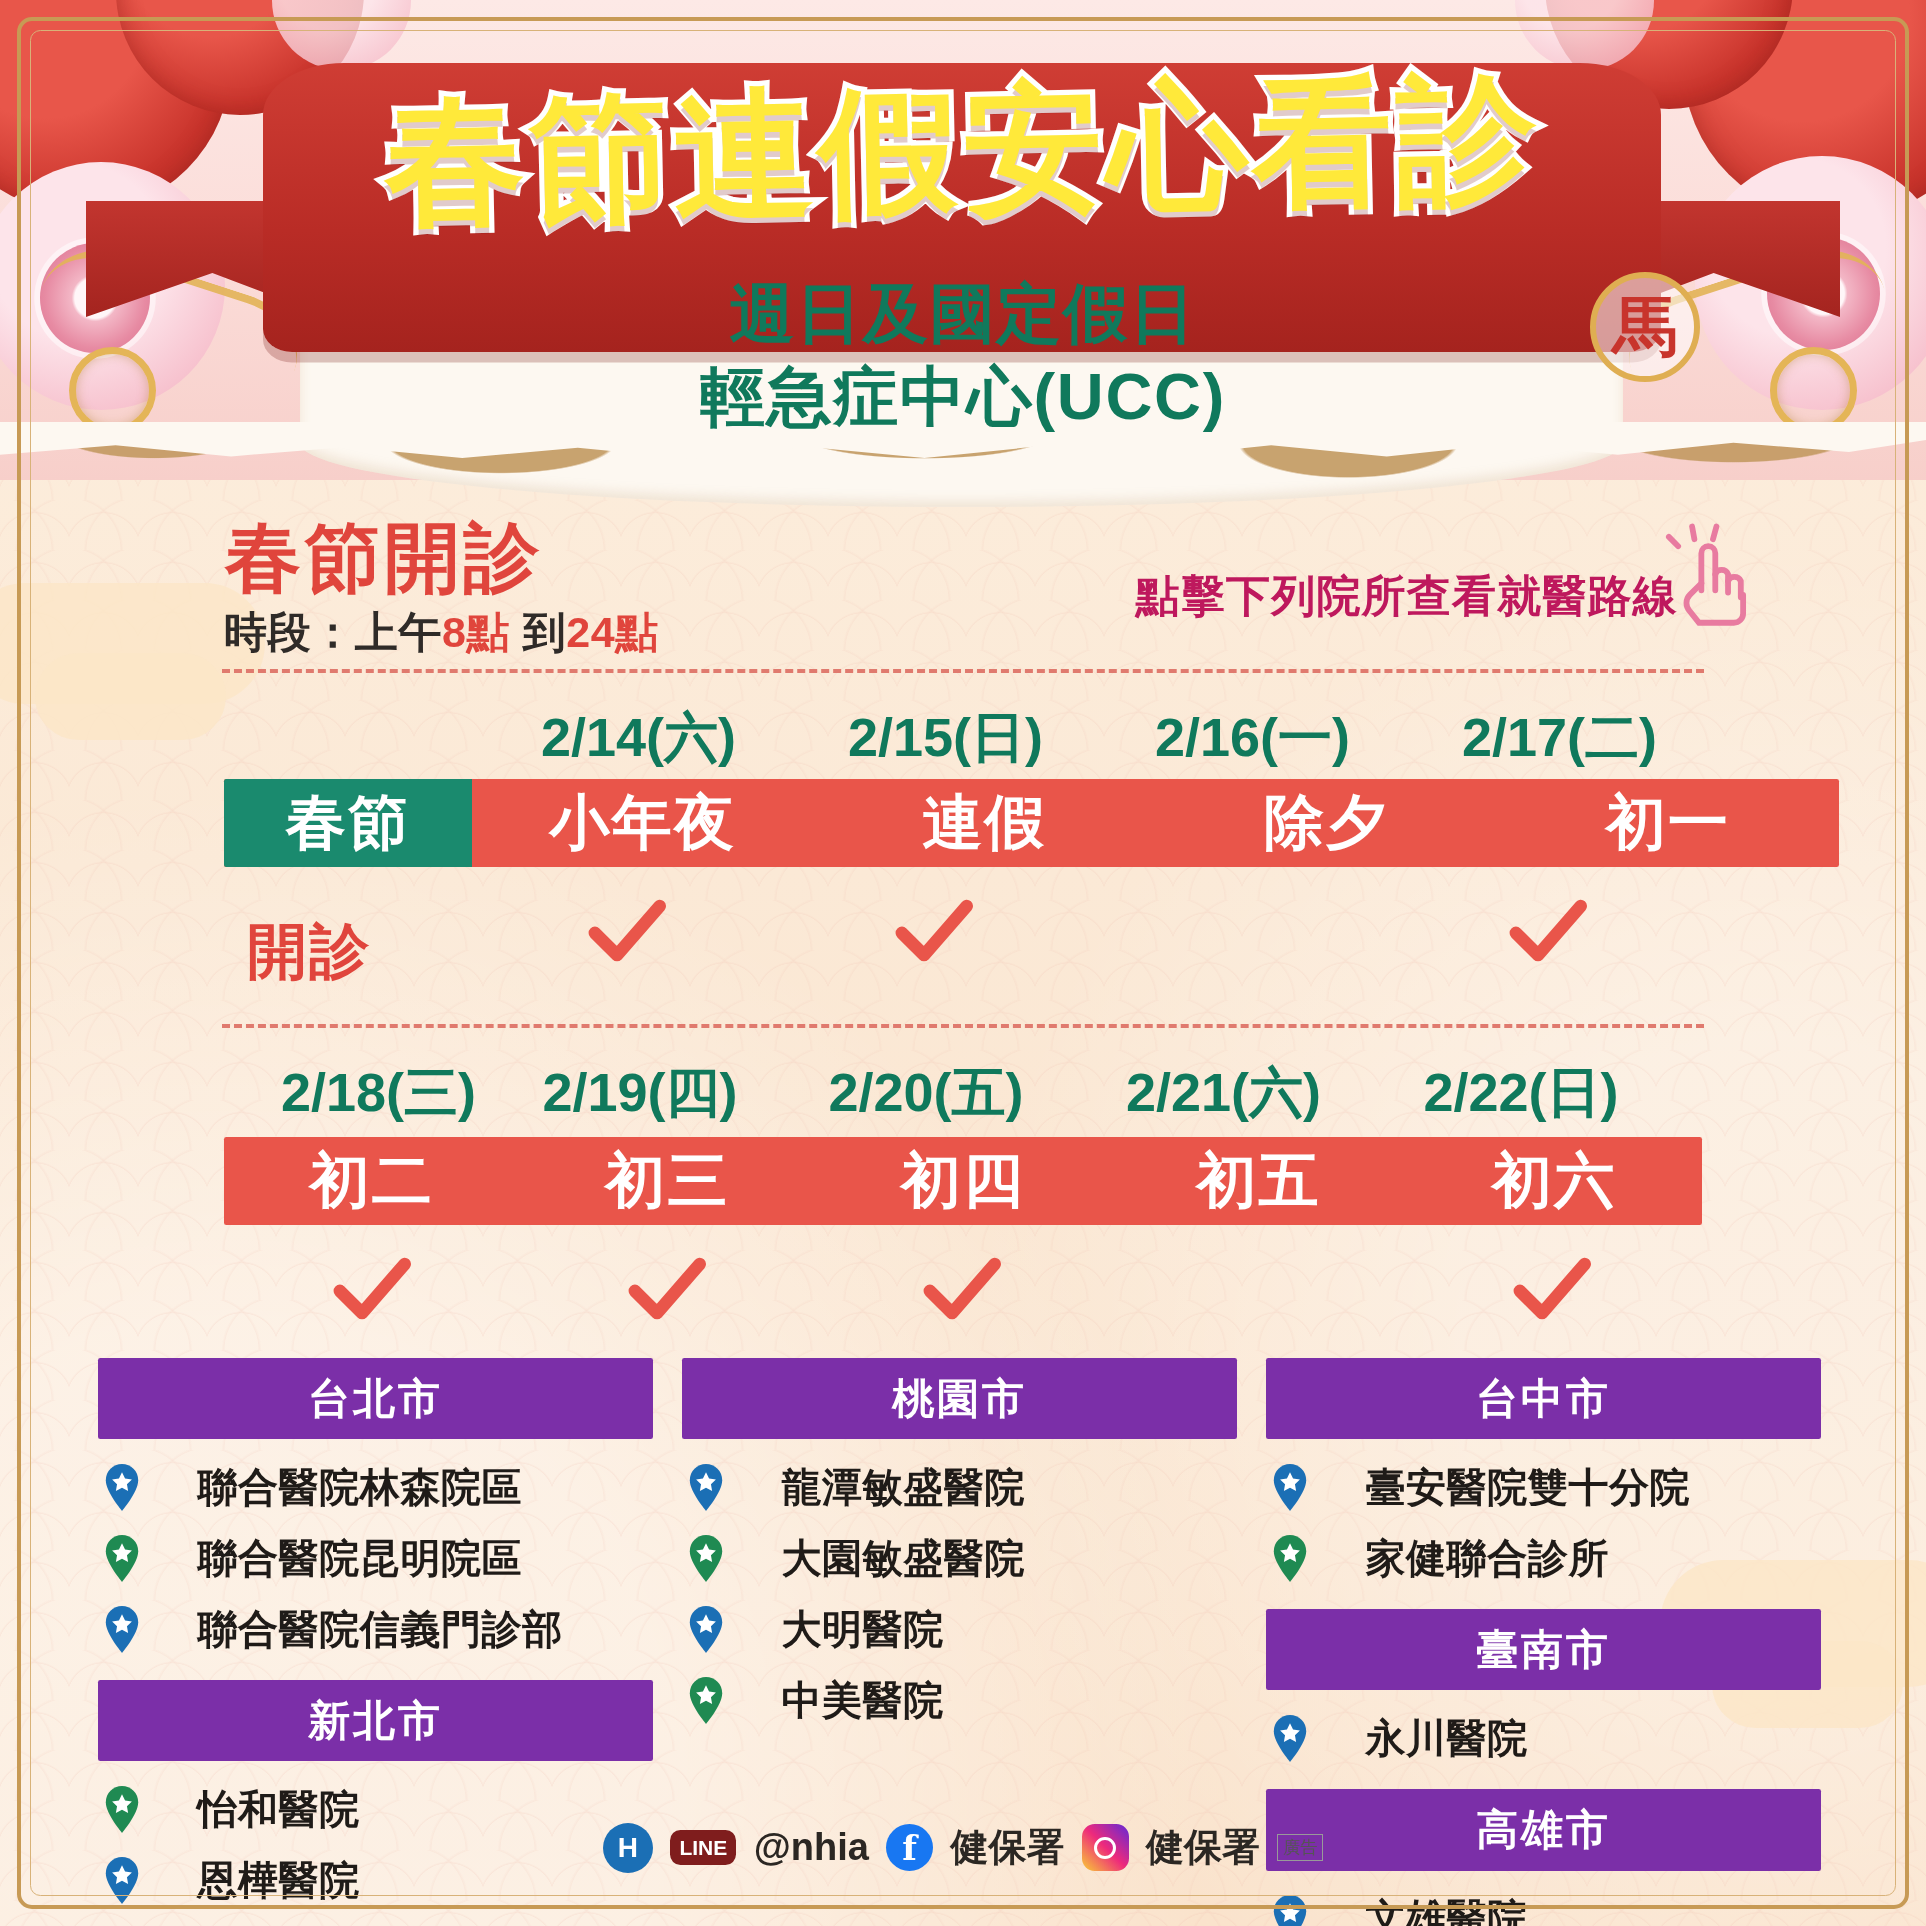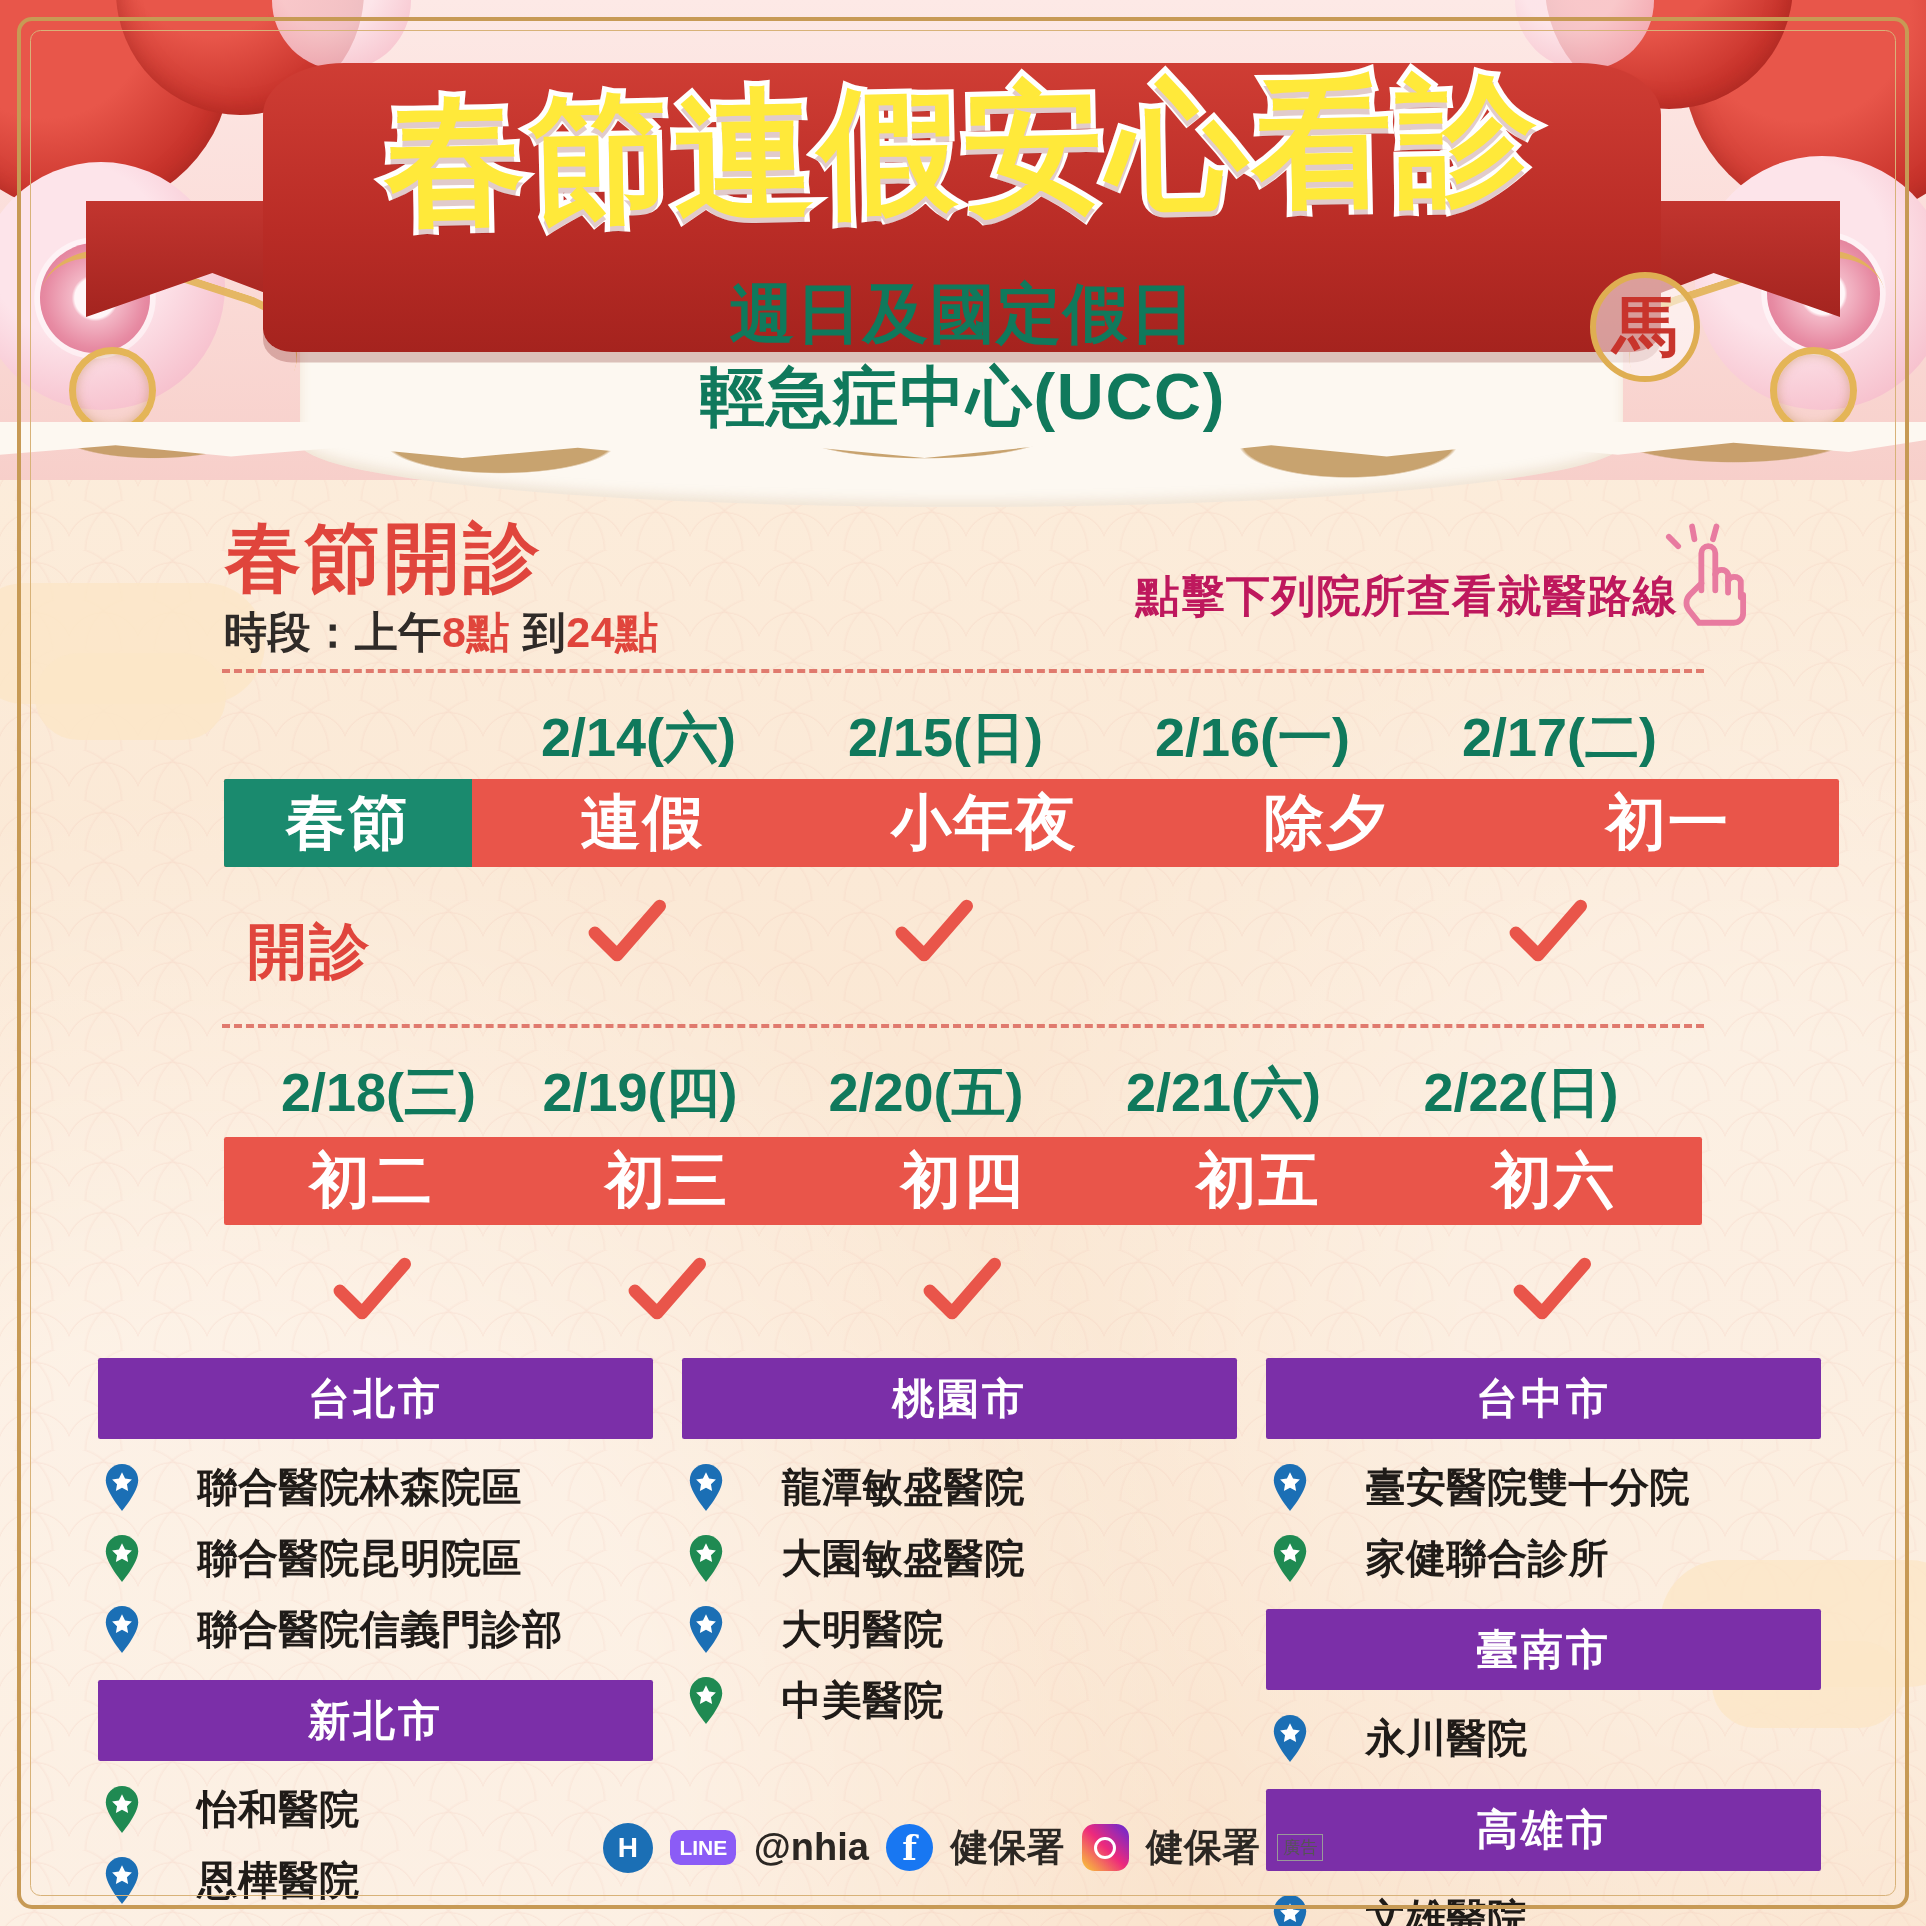--- a/index.html
+++ b/index.html
@@ -247,21 +247,21 @@
     position: absolute; left: 0; bottom: 53px; width: 1926px;
     display: flex; align-items: center; justify-content: center; gap: 17.3px;
   }
   .f-badge {
     width: 50px; height: 50px; border-radius: 50%;
     background: #1b6fb5; color: #fff; font-weight: bold;
     display: flex; align-items: center; justify-content: center;
     font-size: 28px;
   }
   .f-line {
-    background: #8b5cf6; color: #fff; font-weight: bold;
+    background: #7f1d1d; color: #fff; font-weight: bold;
     font-size: 21px; border-radius: 10.4px; padding: 5.8px 9.2px;
   }
   .f-text { font-size: 38px; font-weight: bold; color: #2b2723; }
   .f-fb {
     width: 47px; height: 47px; border-radius: 50%;
     background: #1877f2; color: #fff; font-weight: bold;
     display: flex; align-items: center; justify-content: center;
     font-size: 34px; font-family: "DejaVu Serif", serif;
   }
   .f-ig {
@@ -350,22 +350,22 @@
 
 <div class="date-row r1">
   <div class="dcell" style="width:307px">2/14(六)</div>
   <div class="dcell" style="width:307px">2/15(日)</div>
   <div class="dcell" style="width:307px">2/16(一)</div>
   <div class="dcell" style="width:307px">2/17(二)</div>
 </div>
 
 <div class="bar b1">
   <div class="cell-first">春節</div>
+  <div class="cell">小年夜</div>
   <div class="cell">連假</div>
-  <div class="cell">小年夜</div>
   <div class="cell">除夕</div>
   <div class="cell">初一</div>
 </div>
 
 <div class="open-label">開診</div>
 <div class="checkrow cr1">
   <div class="slot" style="width:307px">
     <svg class="check" viewBox="0 0 100 100">
         <path d="M10 48 L38 76 L92 14" fill="none" stroke="#e9554a" stroke-width="16" stroke-linecap="round" stroke-linejoin="round"></path>
       </svg>

